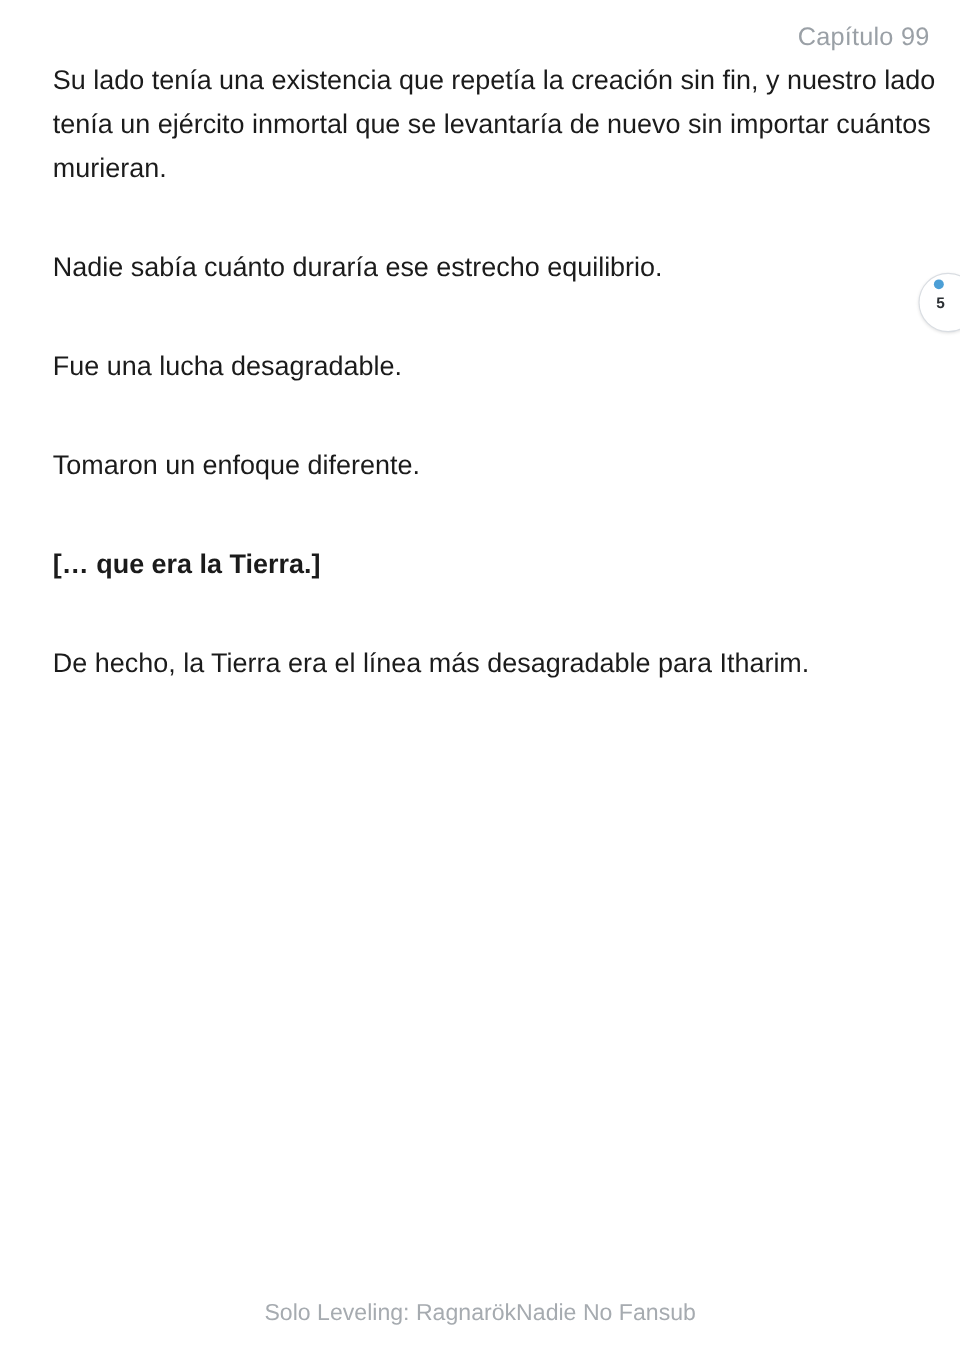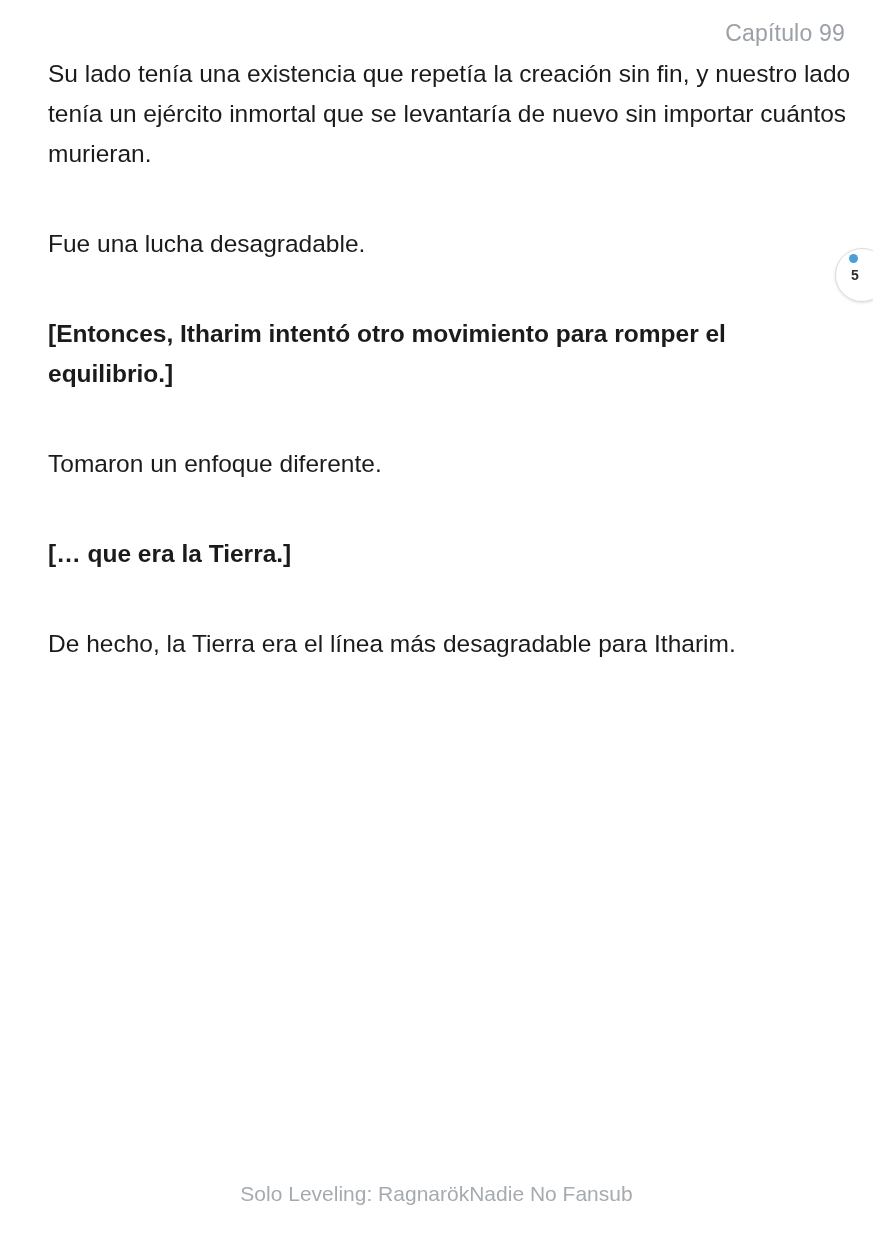--- a/index.html
+++ b/index.html
@@ -111,22 +111,22 @@
 
   <div class="chapter-label">Capítulo 99</div>
 
   <div class="progress-bubble">
     <span class="progress-dot"></span>
     <span class="num">5</span>
   </div>
 
   <div class="content">
     <p class="para">Su lado tenía una existencia que repetía la creación sin fin, y nuestro lado tenía un ejército inmortal que se levantaría de nuevo sin importar cuántos murieran.</p>
+    <p class="para">Nadie sabía cuánto duraría ese estrecho equilibrio.</p>
     <p class="para">Fue una lucha desagradable.</p>
-    <p class="para bold narrow">[Entonces, Itharim intentó otro movimiento para romper el equilibrio.]</p>
     <p class="para">Tomaron un enfoque diferente.</p>
     <p class="para bold">[… que era la Tierra.]</p>
     <p class="para">De hecho, la Tierra era el línea más desagradable para Itharim.</p>
   </div>
 
   <div class="footer">
     <span>Solo Leveling: Ragnarök</span>
     <span>Nadie No Fansub</span>
   </div>
 

